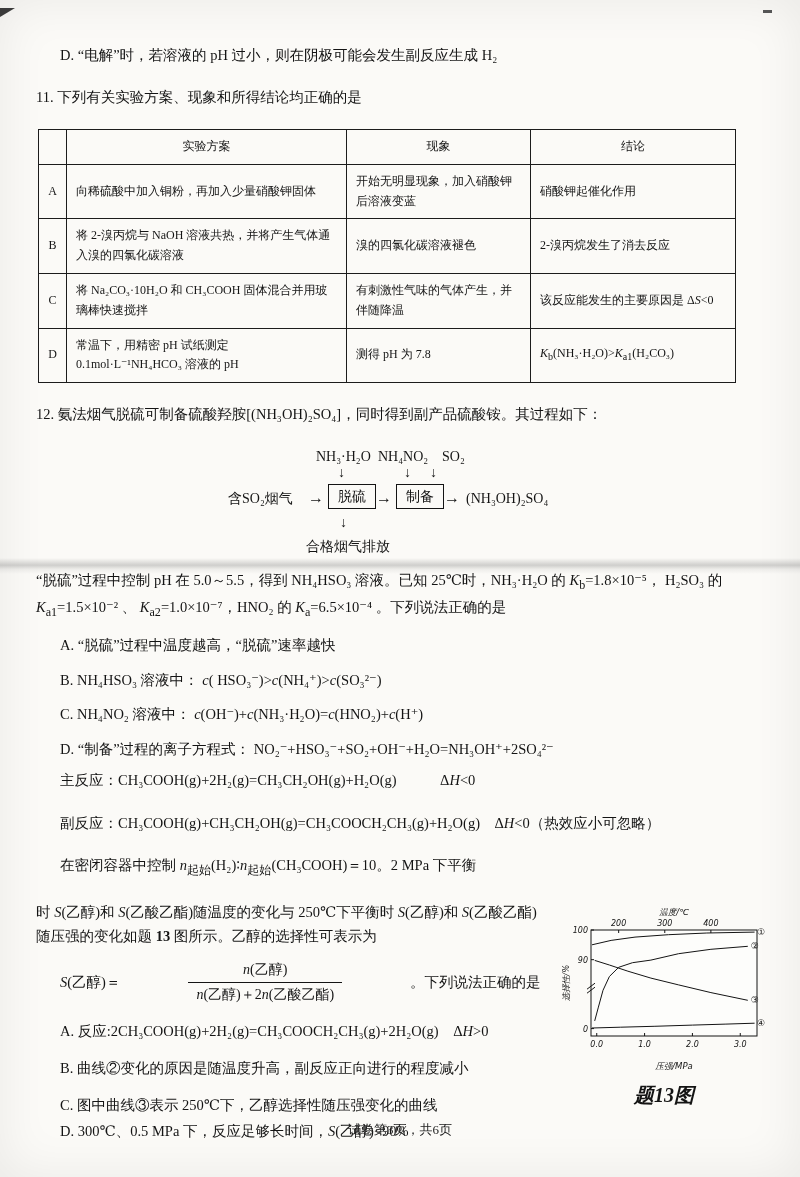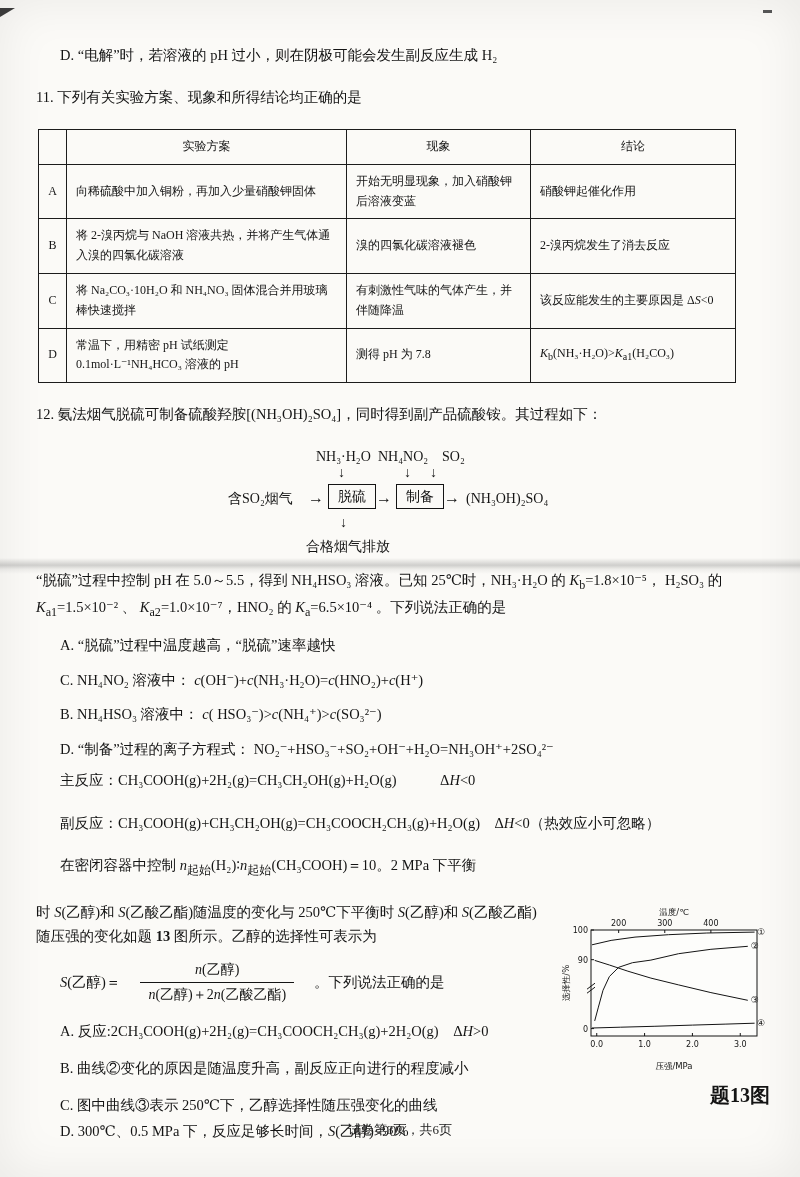--- a/index.html
+++ b/index.html
@@ -22,26 +22,26 @@
   table.q11 th,table.q11 td{border:1px solid #1c1c1c;padding:7px 9px;vertical-align:middle;line-height:1.65;font-weight:normal;text-align:left;}
   table.q11 th{text-align:center;}
   table.q11 td.lbl{text-align:center;}
   
   .flow{position:relative;width:350px;height:114px;margin:10px auto 2px auto;font-size:14px;}
   .flow .fl{position:absolute;white-space:nowrap;text-align:right;}
   .flow .fbox{position:absolute;border:1.2px solid #141414;padding:1px 9px;background:#fbfaf7;}
   .flow .arr{position:absolute;font-size:14px;line-height:1;}
   .flow .harr{position:absolute;font-size:16px;line-height:1;}
   
-  .fracline{display:flex;align-items:center;margin:10px 0 4px 24px;}
+  .fracline{display:flex;align-items:center;margin:10px 0 4px 24px;gap:48px;}
   .frac{display:inline-flex;flex-direction:column;text-align:center;margin:0 20px;font-size:14px;}
   .frac .num{padding:0 8px 1px 8px;border-bottom:1.2px solid #141414;}
   .frac .den{padding:1px 8px 0 8px;}
   
-  .chart-box{float:right;width:212px;margin:6px 0 4px 12px;text-align:right;}
+  .chart-box{float:right;width:212px;margin:6px 0 4px 12px;text-align:center;font-style:italic;}
   #chart-svg{display:block;margin:0 auto;}
   #chart-svg text{font-family:"DejaVu Sans","Liberation Sans",sans-serif;fill:#141414;}
   .caption{font-weight:bold;margin-top:8px;font-size:20px;}
   
   .smear{position:absolute;left:0;top:558px;width:100%;height:16px;
     background:linear-gradient(180deg,rgba(120,120,120,0) 0%,rgba(105,105,105,0.30) 45%,rgba(140,140,140,0.12) 70%,rgba(120,120,120,0) 100%);
     pointer-events:none;}
   .corner-mark{position:absolute;left:0;top:8px;width:0;height:0;border-top:9px solid #3a3a3a;border-right:15px solid transparent;}
   .edge-tick{position:absolute;right:28px;top:10px;width:9px;height:3px;background:#555;}
   .footer{position:absolute;left:0;top:1120px;width:100%;text-align:center;font-size:13px;color:#222;}
@@ -80,21 +80,21 @@
       <td>硝酸钾起催化作用</td>
     </tr>
     <tr>
       <td class="lbl">B</td>
       <td>将 2-溴丙烷与 NaOH 溶液共热，并将产生气体通入溴的四氯化碳溶液</td>
       <td>溴的四氯化碳溶液褪色</td>
       <td>2-溴丙烷发生了消去反应</td>
     </tr>
     <tr>
       <td class="lbl">C</td>
-      <td>将 Na₂CO₃·10H₂O 和 NH₄NO₃ 固体混合并用玻璃棒快速搅拌</td>
+      <td>将 Na₂CO₃·10H₂O 和 CH₃COOH 固体混合并用玻璃棒快速搅拌</td>
       <td>有刺激性气味的气体产生，并伴随降温</td>
       <td>该反应能发生的主要原因是 Δ<i>S</i>&lt;0</td>
     </tr>
     <tr>
       <td class="lbl">D</td>
       <td>常温下，用精密 pH 试纸测定 0.1mol·L⁻¹NH₄HCO₃ 溶液的 pH</td>
       <td>测得 pH 为 7.8</td>
       <td><i>K</i><sub>b</sub>(NH₃·H₂O)&gt;<i>K</i><sub>a1</sub>(H₂CO₃)</td>
     </tr>
   </tbody>
@@ -116,22 +116,22 @@
     <span class="fbox" style="left:168px;top:38px">制备</span>
     <span class="harr" style="left:216px;top:44px">→</span>
     <span class="fl" style="left:238px;top:42px">(NH₃OH)₂SO₄</span>
     <span class="arr" style="left:112px;top:70px">↓</span>
     <span class="fl" style="left:78px;top:90px">合格烟气排放</span>
   </div>
 
   <div class="para">“脱硫”过程中控制 pH 在 5.0～5.5，得到 NH₄HSO₃ 溶液。已知 25℃时，NH₃·H₂O 的 <i>K</i><sub>b</sub>=1.8×10⁻⁵， H₂SO₃ 的 <i>K</i><sub>a1</sub>=1.5×10⁻² 、 <i>K</i><sub>a2</sub>=1.0×10⁻⁷，HNO₂ 的 <i>K</i><sub>a</sub>=6.5×10⁻⁴ 。下列说法正确的是</div>
 
   <div class="opt">A. “脱硫”过程中温度越高，“脱硫”速率越快</div>
+  <div class="opt">B. NH₄HSO₃ 溶液中： <i>c</i>( HSO₃⁻)&gt;<i>c</i>(NH₄⁺)&gt;<i>c</i>(SO₃²⁻)</div>
   <div class="opt">C. NH₄NO₂ 溶液中： <i>c</i>(OH⁻)+<i>c</i>(NH₃·H₂O)=<i>c</i>(HNO₂)+<i>c</i>(H⁺)</div>
-  <div class="opt">B. NH₄HSO₃ 溶液中： <i>c</i>( HSO₃⁻)&gt;<i>c</i>(NH₄⁺)&gt;<i>c</i>(SO₃²⁻)</div>
   <div class="opt">D. “制备”过程的离子方程式： NO₂⁻+HSO₃⁻+SO₂+OH⁻+H₂O=NH₃OH⁺+2SO₄²⁻</div>
 
   <div class="line indent" style="margin-top:9px">主反应：CH₃COOH(g)+2H₂(g)=CH₃CH₂OH(g)+H₂O(g)　　　Δ<i>H</i>&lt;0</div>
   <div class="line indent" style="margin-top:9px">副反应：CH₃COOH(g)+CH₃CH₂OH(g)=CH₃COOCH₂CH₃(g)+H₂O(g)　Δ<i>H</i>&lt;0（热效应小可忽略）</div>
   <div class="line indent" style="margin-top:9px">在密闭容器中控制 <i>n</i><sub>起始</sub>(H₂)∶<i>n</i><sub>起始</sub>(CH₃COOH)＝10。2 MPa 下平衡</div>
 
   <div class="chart-box">
     <svg id="chart-svg" viewBox="0 0 206 166" width="206" height="166">
         <rect x="30" y="24" width="166" height="106" fill="#fdfdfb" stroke="#141414" stroke-width="1"></rect>
         <text x="113" y="9" text-anchor="middle" font-size="8.5">温度/℃</text>

